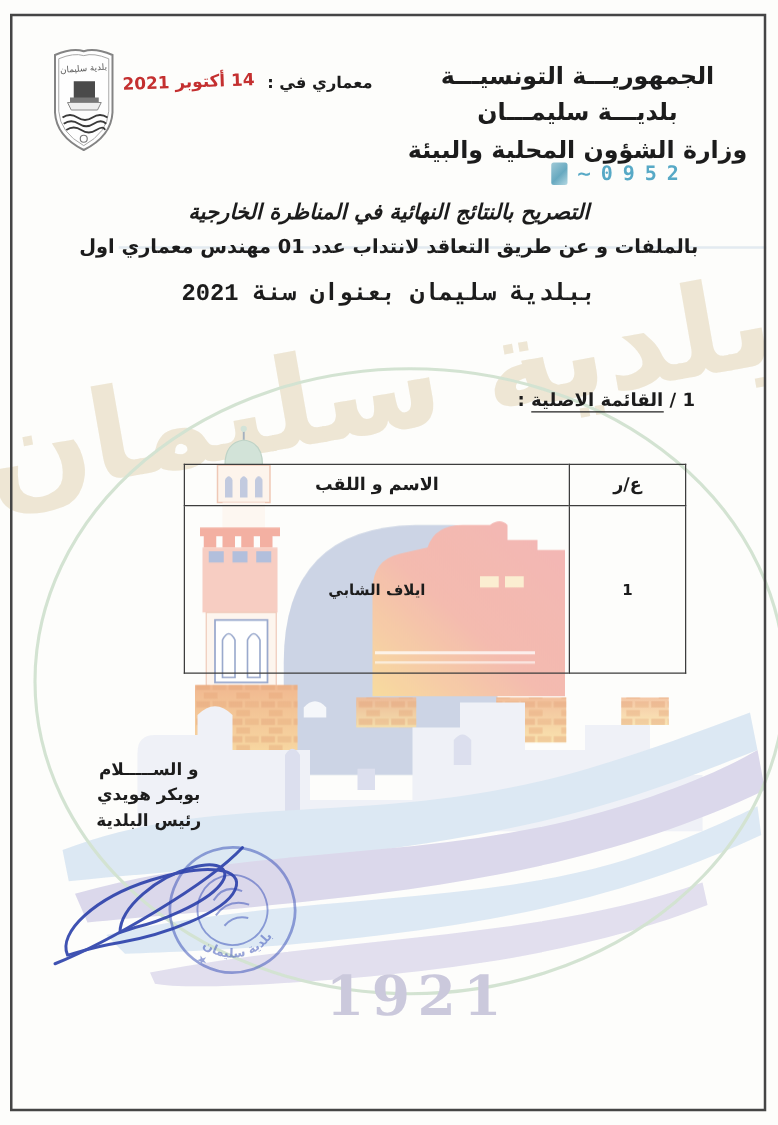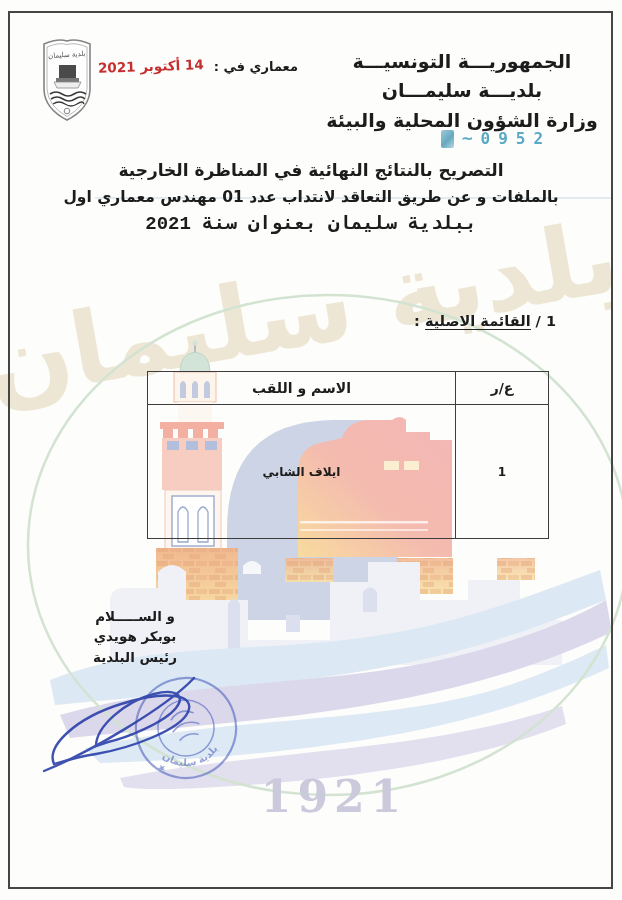--- a/index.html
+++ b/index.html
@@ -43,22 +43,22 @@
   .ref-tilde{font-size:15px;font-weight:bold;}
   .ref-digits{
     font-family:"DejaVu Sans Mono", monospace;font-size:16px;font-weight:bold;
     letter-spacing:8px;
   }
   
   .title-block{
     position:absolute;left:40px;right:40px;top:160px;text-align:center;
     direction:rtl;font-weight:bold;
   }
-  .title-l1{font-size:17px;margin-bottom:8px;}
-  .title-l2{font-size:15.5px;margin-bottom:5px;}
+  .title-l1{font-size:17px;margin-bottom:8px;font-style:italic;}
+  .title-l2{font-size:15.5px;margin-bottom:17px;}
   .title-l3{font-size:19px;font-family:Liberation Mono, monospace;}
   
   .section-line{
     position:absolute;right:66px;top:313px;
     display:inline-flex;direction:rtl;align-items:baseline;gap:5px;
     font-size:14.5px;font-weight:bold;
   }
   .section-heading{border-bottom:1.6px solid #222;padding-bottom:0;}
   
   table.results{
@@ -67,21 +67,21 @@
   }
   table.results th, table.results td{
     border:1.6px solid #3d3d3d;text-align:center;vertical-align:middle;
     font-weight:bold;
   }
   table.results th{height:30px;font-size:14px;}
   table.results td{height:131px;font-size:12px;}
   .col-rank{width:90px;}
   
   .signature-block{
-    position:absolute;left:56px;top:606px;width:158px;
+    position:absolute;left:40px;top:606px;width:158px;
     text-align:center;direction:rtl;font-size:13.5px;font-weight:bold;line-height:1.5;
   }
   .sig-stamp{position:absolute;left:36px;top:646px;width:240px;height:152px;z-index:3;}
 </style>
 </head>
 <body>
 
 <svg id="watermark" class="layer" viewBox="0 0 622 900" aria-hidden="true">
   <defs>
     <linearGradient id="brickGrad" x1="0" y1="0" x2="0" y2="1">

